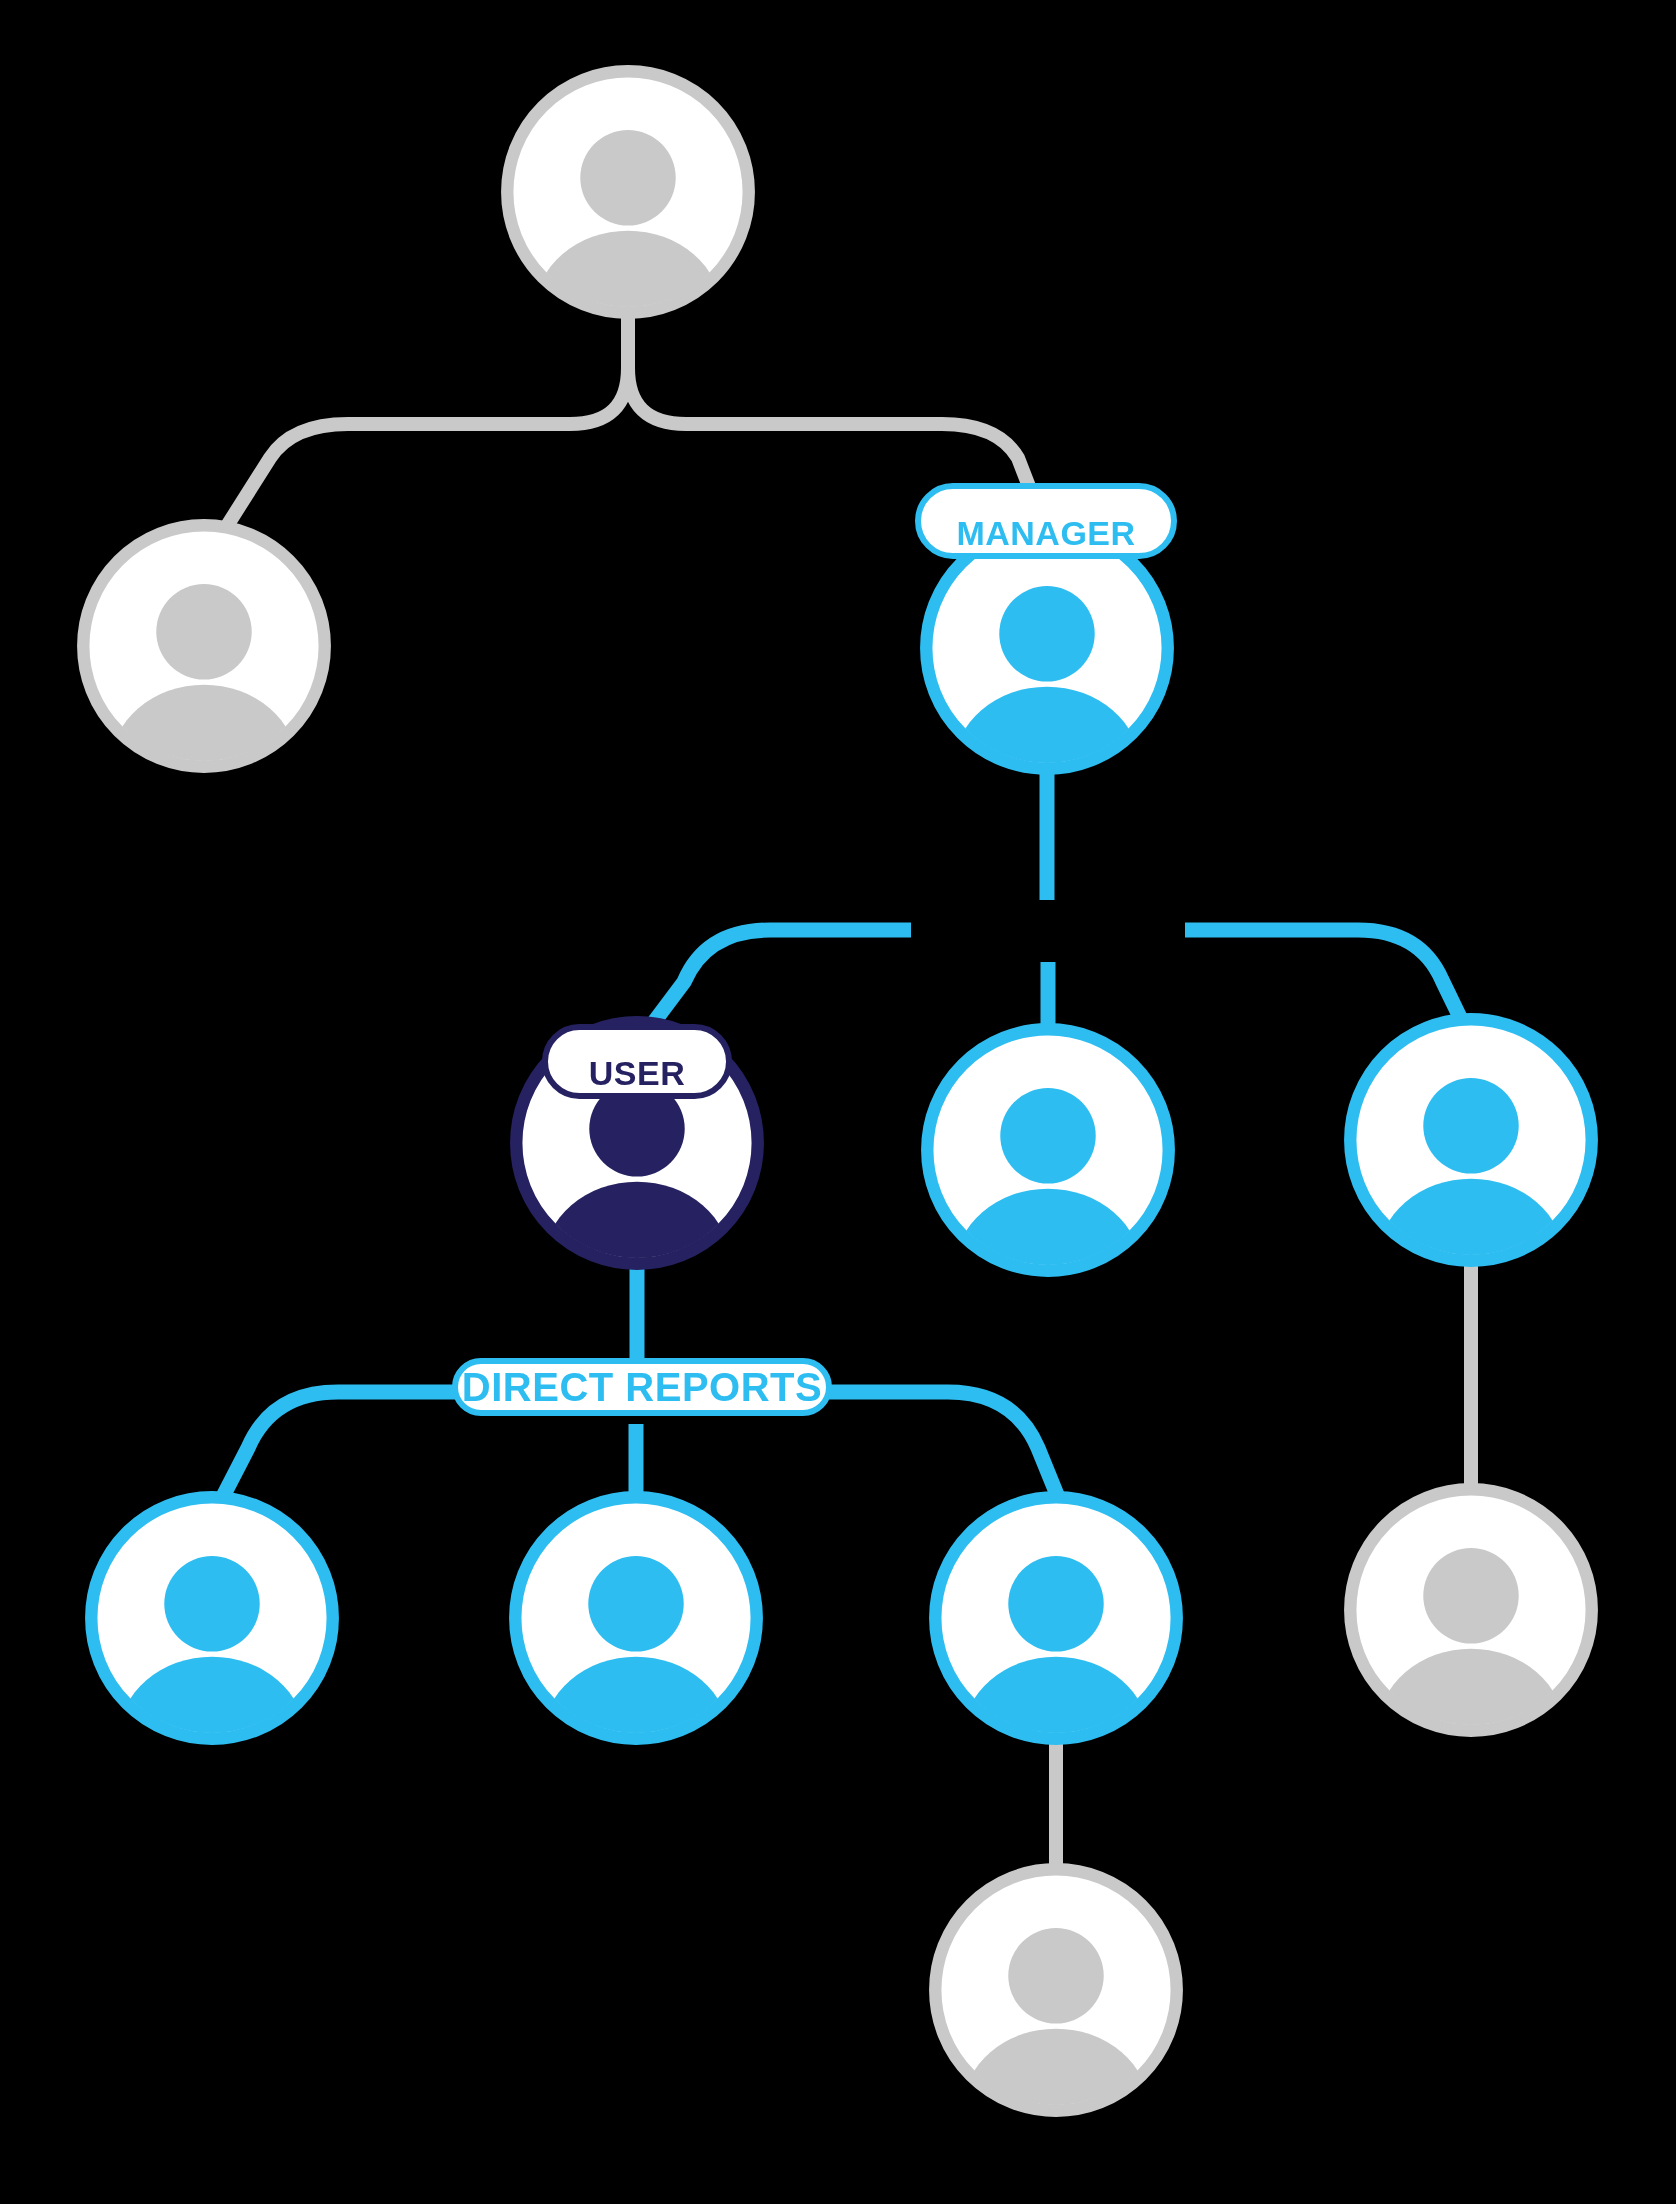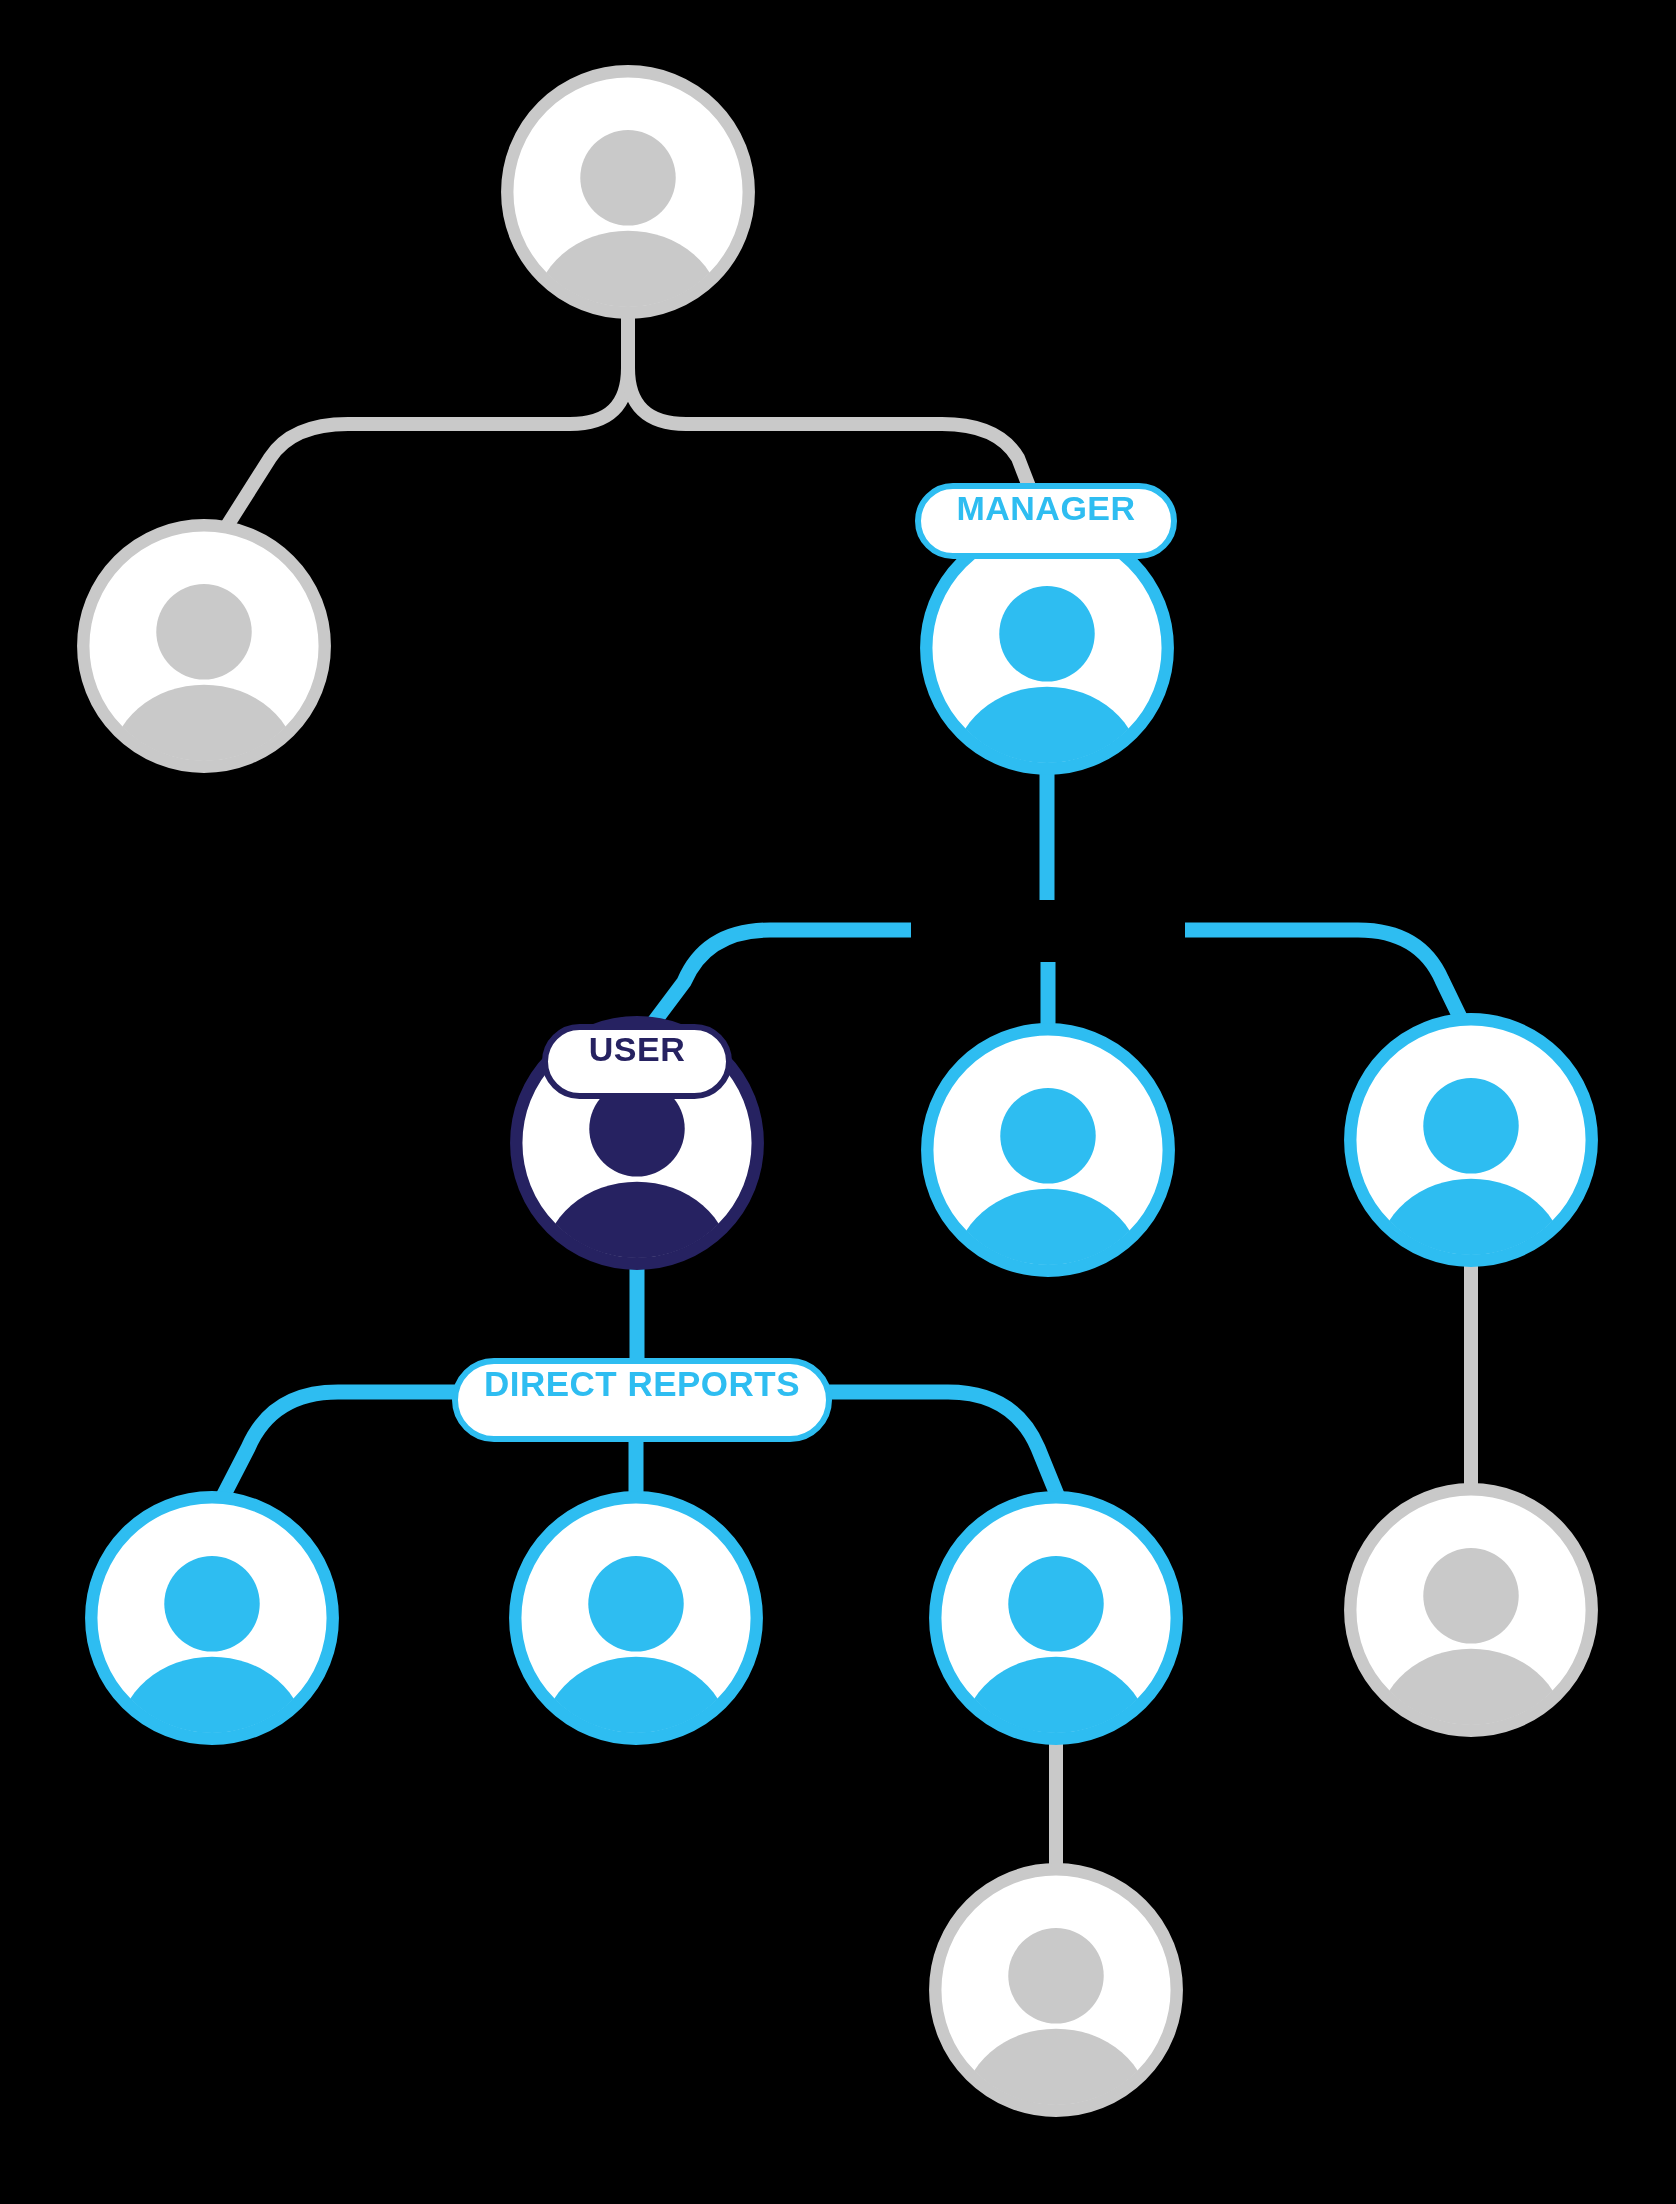--- a/index.html
+++ b/index.html
@@ -24,30 +24,30 @@
   .avatar.user .ring{stroke:var(--user,#262261);}
   .avatar.user .part{fill:var(--user,#262261);}
   .avatar.inactive .ring{stroke:var(--inactive,#c9c9c9);}
   .avatar.inactive .part{fill:var(--inactive,#c9c9c9);}
 
   .pill{
     position:absolute;z-index:3;box-sizing:border-box;
     background:var(--label-bg,#fff);
     border:6px solid var(--active,#2ebdf1);
     border-radius:44px;
-    display:flex;align-items:flex-start;justify-content:center;
+    display:flex;align-items:flex-end;justify-content:center;
     font-weight:700;font-size:34px;letter-spacing:.5px;
     color:var(--active,#2ebdf1);
     white-space:nowrap;
   }
   .pill.user{border-color:var(--user,#262261);color:var(--user,#262261);}
   .pill.manager{left:915px;top:483px;width:262px;height:76px;}
   .pill.teammates{left:908px;top:892px;width:280px;height:76px;}
   .pill.user{left:542px;top:1024px;width:190px;height:75px;}
-  .pill.direct-reports{left:452px;top:1358px;width:380px;height:84px;font-size:35px;}
+  .pill.direct-reports{left:452px;top:1358px;width:380px;height:58px;font-size:40px;}
 </style>
 </head>
 <body>
 
 <div id="stage">
 
   <svg id="edges" width="1676" height="2204" viewBox="0 0 1676 2204">
     <path class="gray" d="M 628 300 L 628 386"></path>
     <path class="gray" d="M 628 368 Q 628 424 570 424 L 348 424 Q 292 424 270 458 L 213 548"></path>
     <path class="gray" d="M 628 368 Q 628 424 686 424 L 942 424 Q 998 424 1018 458 L 1042 520"></path>

